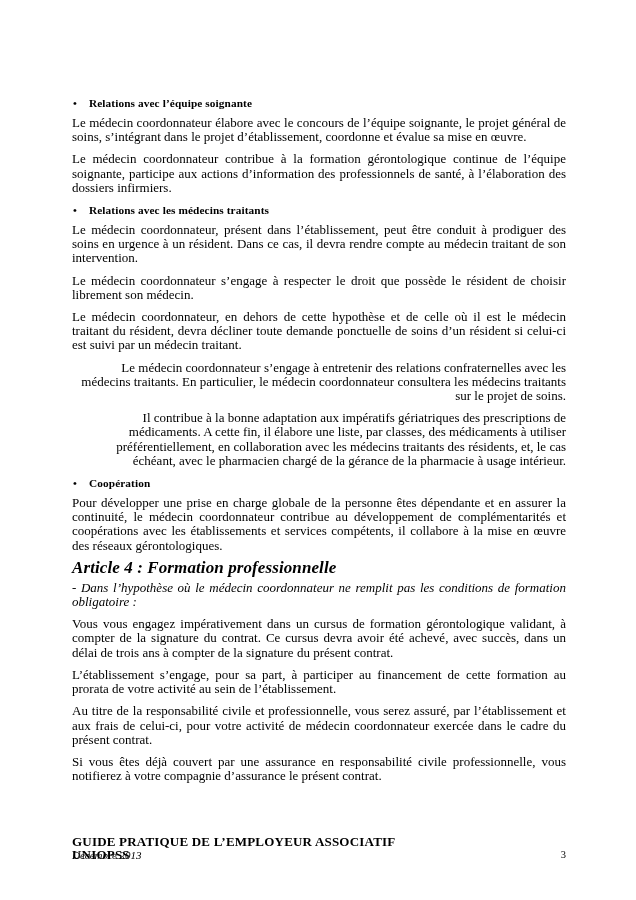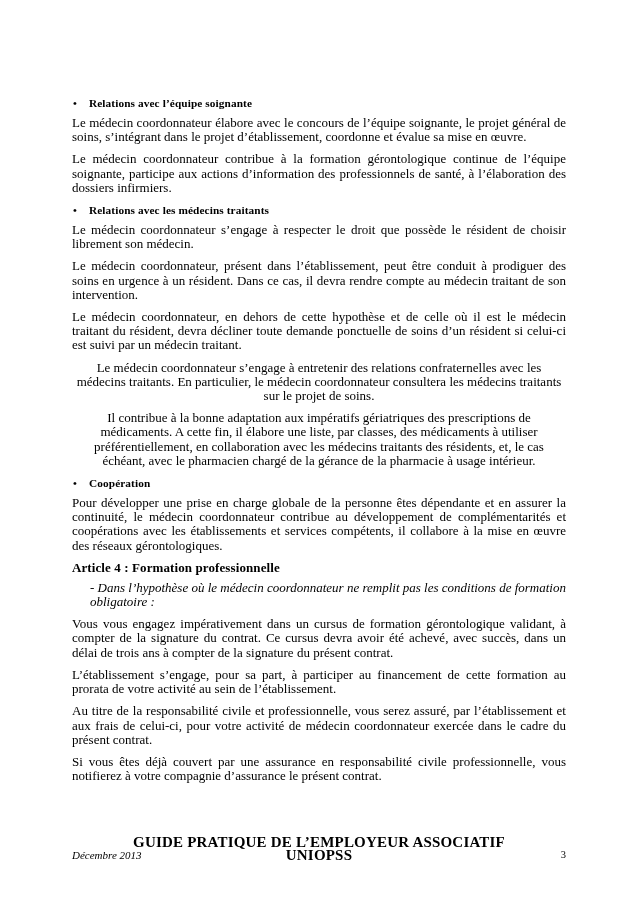--- a/index.html
+++ b/index.html
@@ -47,63 +47,63 @@
   .bullet-heading .bullet-glyph {
     position: absolute;
     left: 1px;
     top: 0;
     font-size: 11px;
     line-height: 14px;
   }
 
   
   .article-heading {
-    font-size: 13px;
+    font-size: 17px;
     line-height: 14px;
     font-weight: bold;
     margin: 0 0 6px 0;
     letter-spacing: 0.1px;
+    font-style: italic;
   }
 
   
   p.para {
     font-size: 13px;
     line-height: 14.2px;
     margin: 0 0 8px 0;
     text-align: justify;
     text-justify: inter-word;
     hyphens: none;
   }
   p.para.left {
-    text-align: center;
+    text-align: right;
   }
   p.para.italic {
     font-style: italic;
-    margin-left: 18px;
   }
 
   .gap-before {
     margin-top: 8px;
   }
 
   
   .footer {
     position: absolute;
     left: 72px;
     top: 836px;
     width: 494px;
     height: 34px;
   }
   .footer-center {
     position: absolute;
     left: 0;
     top: 0;
     width: 494px;
-    text-align: center;
-    font-size: 15px;
+    text-align: left;
+    font-size: 13px;
     line-height: 12.5px;
     font-weight: bold;
     letter-spacing: 0.2px;
   }
   .footer-left {
     position: absolute;
     left: 0;
     top: 13px;
     font-size: 11px;
     line-height: 12.5px;
@@ -128,22 +128,22 @@
       <span class="bullet-glyph">•</span>
       <span>Relations avec l’équipe soignante</span>
     </div>
     <p class="para">Le médecin coordonnateur élabore avec le concours de l’équipe soignante, le projet général de soins, s’intégrant dans le projet d’établissement, coordonne et évalue sa mise en œuvre.</p>
     <p class="para">Le médecin coordonnateur contribue à la formation gérontologique continue de l’équipe soignante, participe aux actions d’information des professionnels de santé, à l’élaboration des dossiers infirmiers.</p>
 
     <div class="bullet-heading">
       <span class="bullet-glyph">•</span>
       <span>Relations avec les médecins traitants</span>
     </div>
+    <p class="para">Le médecin coordonnateur, présent dans l’établissement, peut être conduit à prodiguer des soins en urgence à un résident. Dans ce cas, il devra rendre compte au médecin traitant de son intervention.</p>
     <p class="para">Le médecin coordonnateur s’engage à respecter le droit que possède le résident de choisir librement son médecin.</p>
-    <p class="para">Le médecin coordonnateur, présent dans l’établissement, peut être conduit à prodiguer des soins en urgence à un résident. Dans ce cas, il devra rendre compte au médecin traitant de son intervention.</p>
     <p class="para">Le médecin coordonnateur, en dehors de cette hypothèse et de celle où il est le médecin traitant du résident, devra décliner toute demande ponctuelle de soins d’un résident si celui-ci est suivi par un médecin traitant.</p>
     <p class="para left">Le médecin coordonnateur s’engage à entretenir des relations confraternelles avec les médecins traitants. En particulier, le médecin coordonnateur consultera les médecins traitants sur le projet de soins.</p>
     <p class="para left">Il contribue à la bonne adaptation aux impératifs gériatriques des prescriptions de médicaments. A cette fin, il élabore une liste, par classes, des médicaments à utiliser préférentiellement, en collaboration avec les médecins traitants des résidents, et, le cas échéant, avec le pharmacien chargé de la gérance de la pharmacie à usage intérieur.</p>
 
     <div class="bullet-heading">
       <span class="bullet-glyph">•</span>
       <span>Coopération</span>
     </div>
     <p class="para">Pour développer une prise en charge globale de la personne êtes dépendante et en assurer la continuité, le médecin coordonnateur contribue au développement de complémentarités et coopérations avec les établissements et services compétents, il collabore à la mise en œuvre des réseaux gérontologiques.</p>
 

